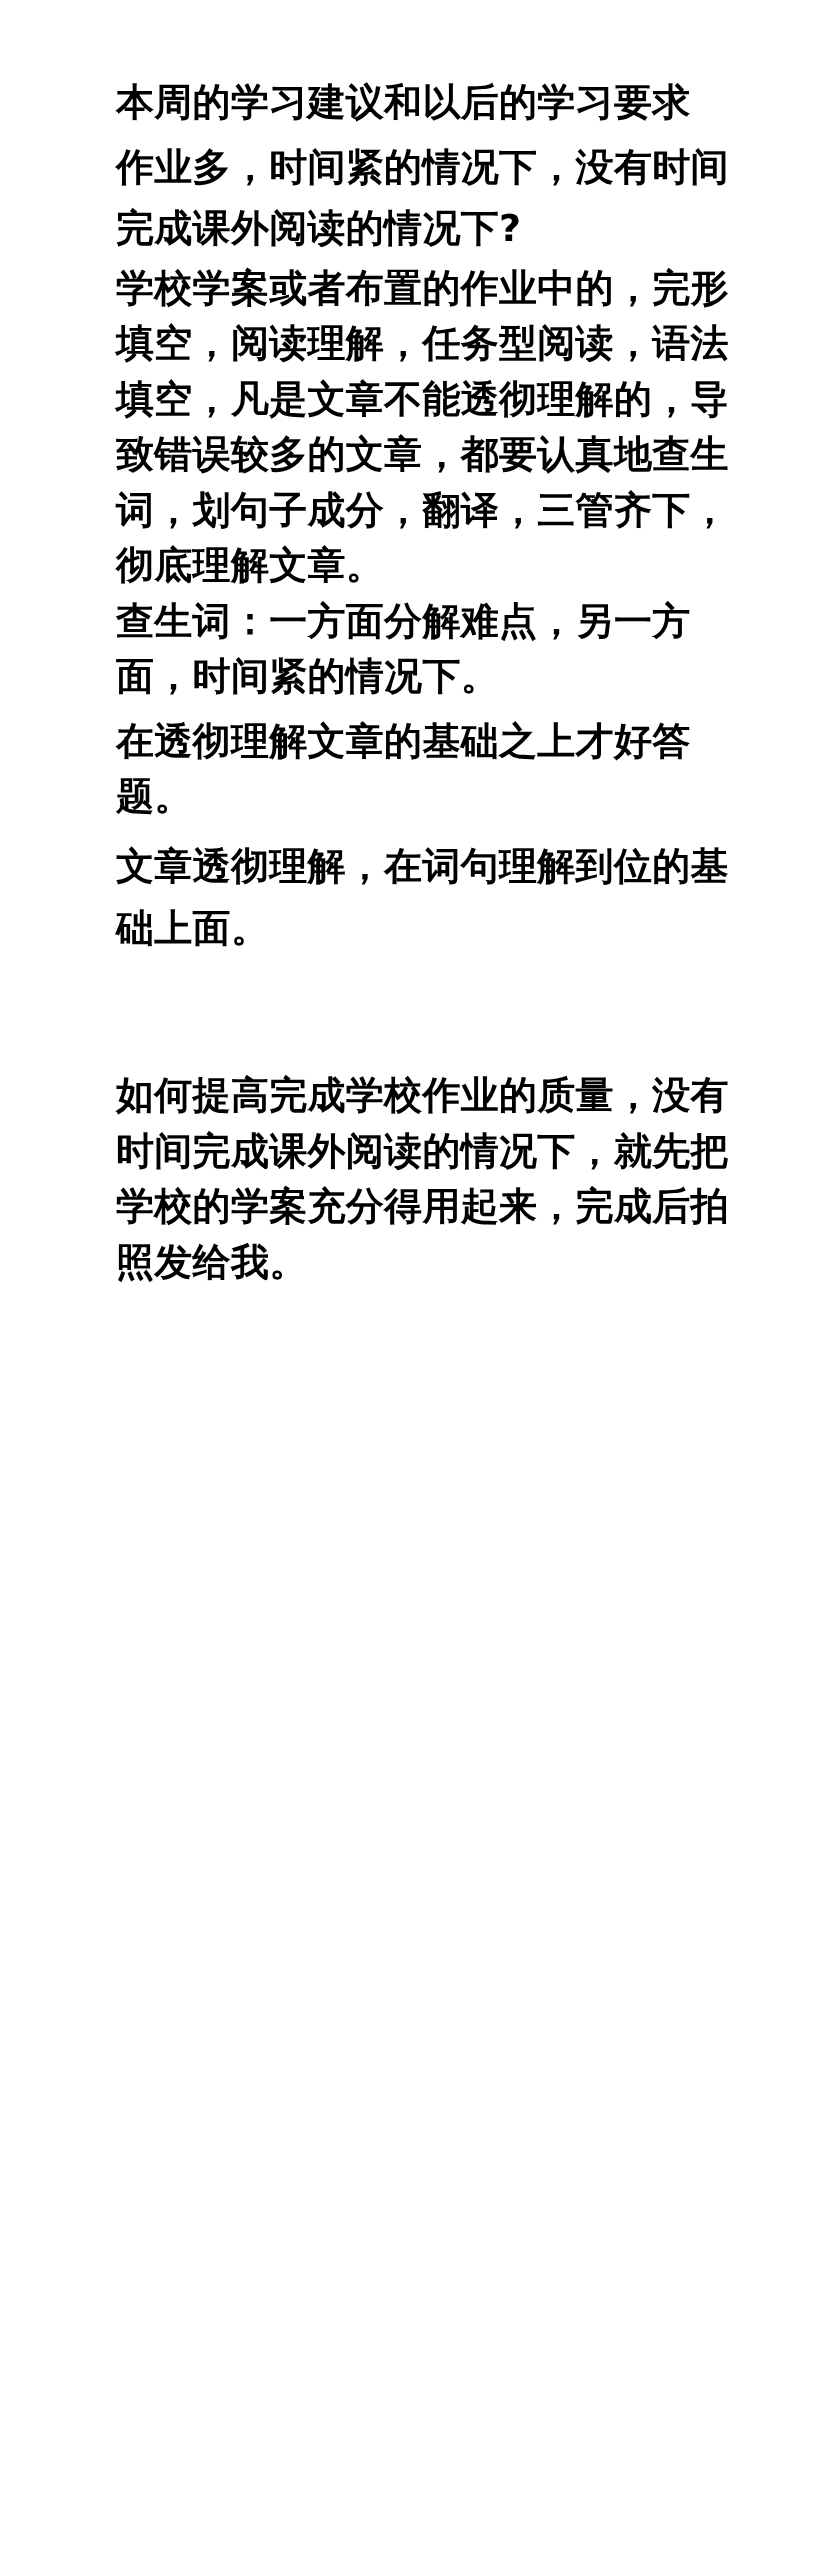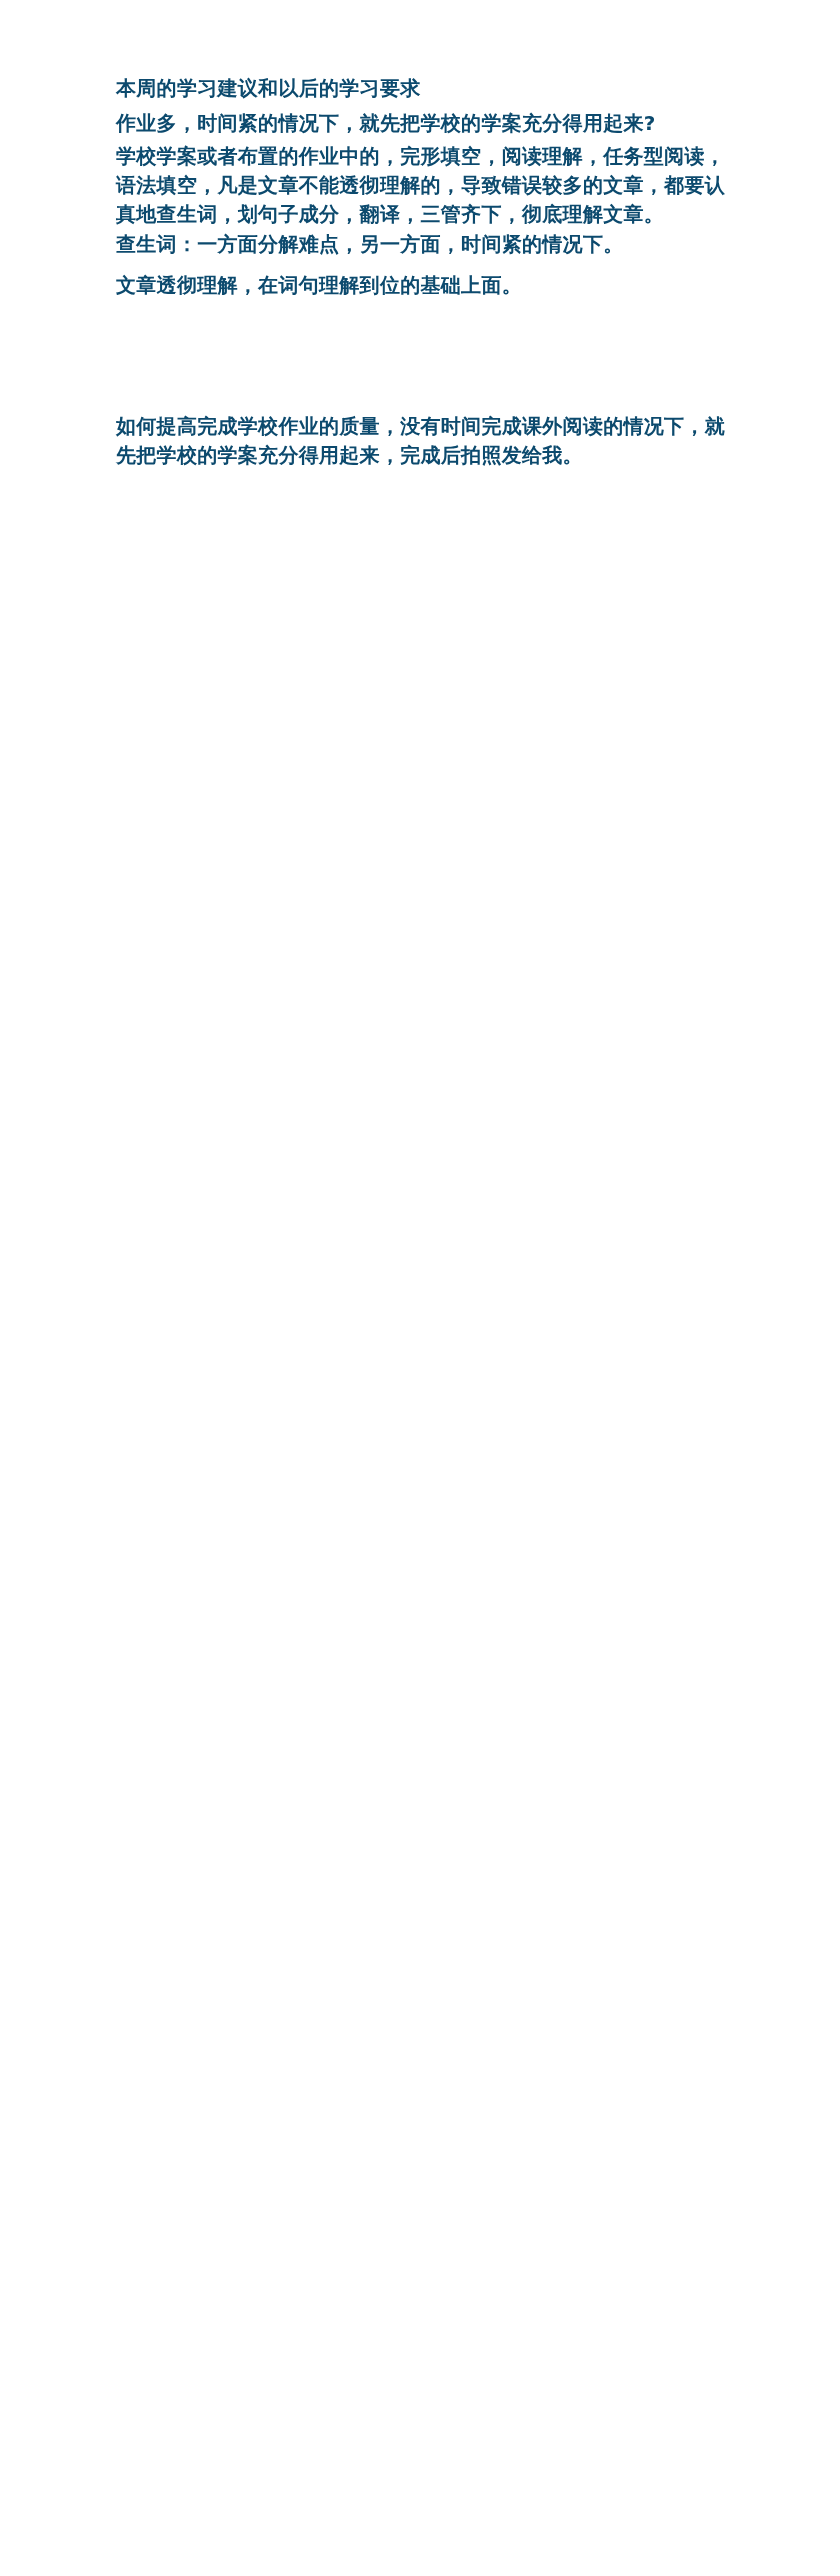--- a/index.html
+++ b/index.html
@@ -18,23 +18,23 @@
     width: 841px;
     height: 2643px;
     background: #ffffff;
     box-sizing: border-box;
     padding: 72px 103px 62px 116px;
   }
   .doc-body {
     display: block;
   }
   .para {
-    color: #0c4a6e;
+    color: #000000;
     font-weight: 700;
-    font-size: 20px;
+    font-size: 38px;
     line-height: 1.62;
     letter-spacing: 0.3px;
     margin: 0 0 3.1px 0;
     text-align: left;
     word-break: break-all;
   }
   .para.tight {
     line-height: 1.46;
     margin-bottom: 0;
     font-family: Liberation Mono, monospace;
@@ -47,29 +47,30 @@
   }
 </style>
 </head>
 <body>
 
 <div class="page">
   <div class="doc-body">
 
     <p class="para">本周的学习建议和以后的学习要求</p>
 
-    <p class="para">作业多，时间紧的情况下，就先把学校的学案充分得用起来?</p>
+    <p class="para">作业多，时间紧的情况下，没有时间完成课外阅读的情况下?</p>
 
     <p class="para tight">学校学案或者布置的作业中的，完形填空，阅读理解，任务型阅读，语法填空，凡是文章不能透彻理解的，导致错误较多的文章，都要认真地查生词，划句子成分，翻译，三管齐下，彻底理解文章。</p>
 
     <p class="para tight gap-after">查生词：一方面分解难点，另一方面，时间紧的情况下。</p>
 
 
 
 
+    <p class="para tight gap-after">在透彻理解文章的基础之上才好答题。</p>
 
     <p class="para">文章透彻理解，在词句理解到位的基础上面。</p>
 
     <div class="spacer-block"></div>
 
 
     <p class="para tight">如何提高完成学校作业的质量，没有时间完成课外阅读的情况下，就先把学校的学案充分得用起来，完成后拍照发给我。</p>
 
   </div>
 </div>

